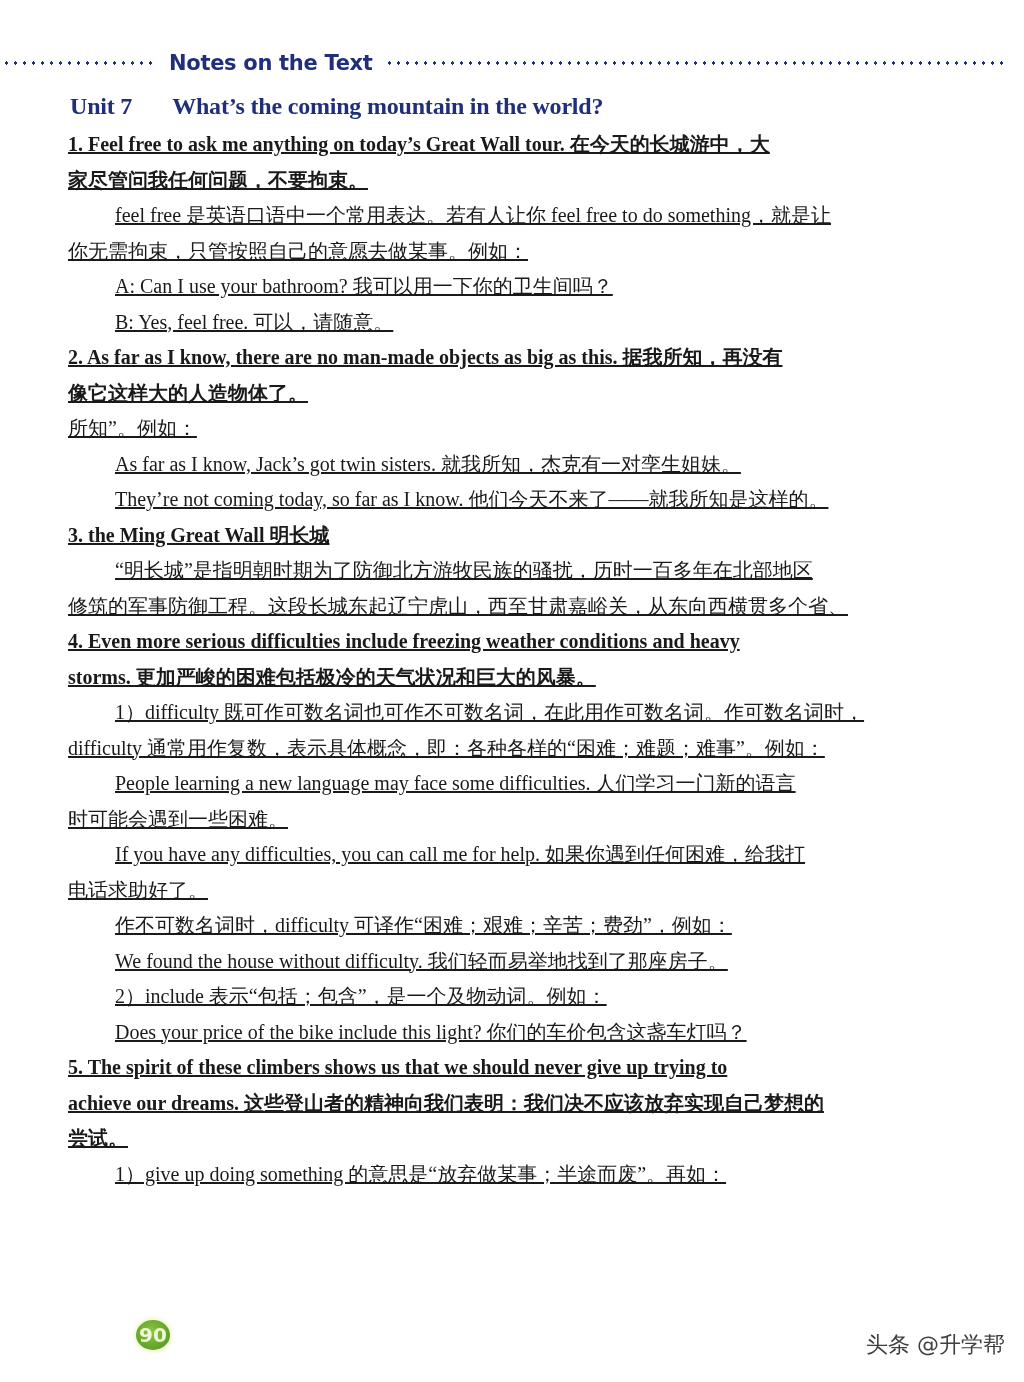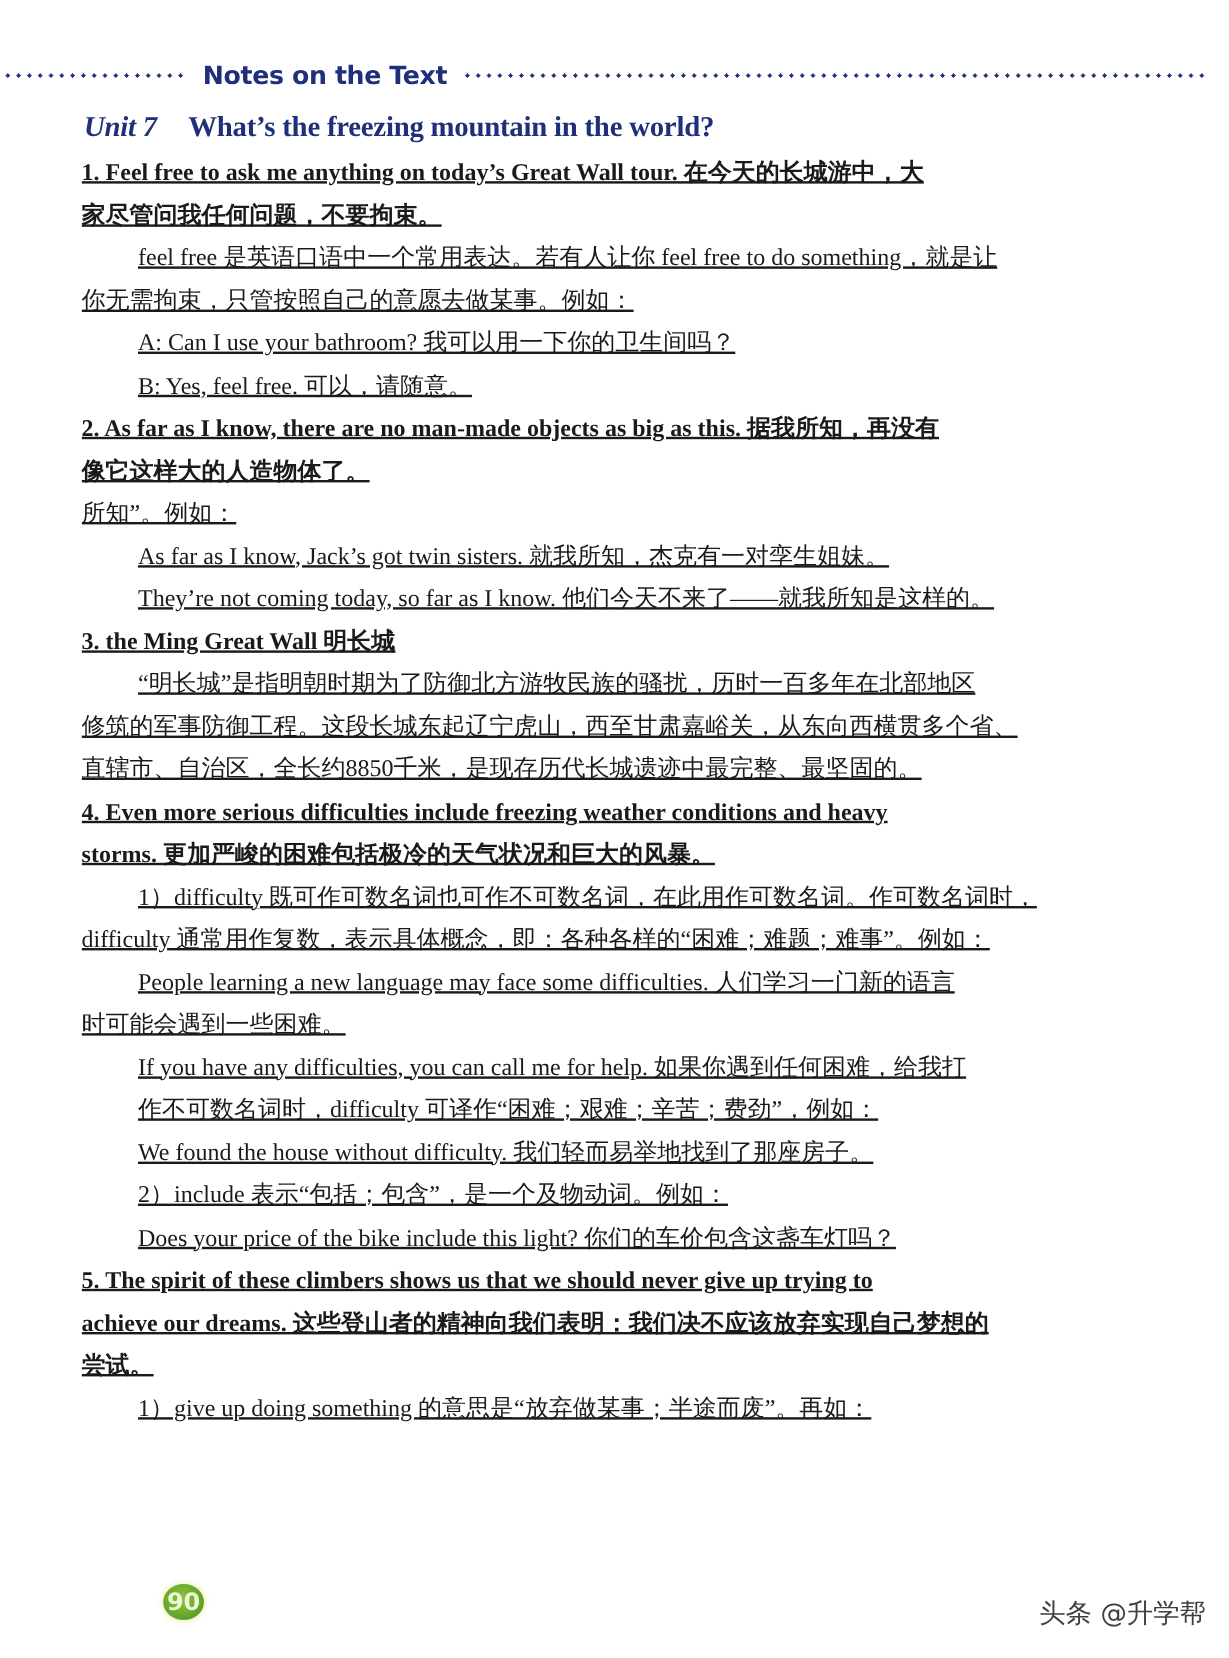--- a/index.html
+++ b/index.html
@@ -52,21 +52,21 @@
     .unit-title {
       position: absolute;
       left: 70px;
       top: 93px;
       font-weight: bold;
       font-size: 24px;
       color: #1f2f7a;
       white-space: nowrap;
       letter-spacing: -0.2px;
     }
-    .unit-title .unit-num { margin-right: 26px; font-style: italic; }
+    .unit-title .unit-num { margin-right: 40px; }
     .content {
       position: absolute;
       left: 68px;
       top: 127px;
       width: 906px;
       text-decoration: underline;
     }
     .line {
       font-size: 20px;
       line-height: 35.5px;
@@ -108,21 +108,21 @@
 </head>
 <body>
 
 <div class="header-row">
   <div class="dots-left"></div>
   <div class="header-title">Notes on the Text</div>
   <div class="dots-right"></div>
 </div>
 
 <div class="unit-title">
-  <span class="unit-num">Unit 7</span><span>What’s the freezing mountain in the world?</span>
+  <span class="unit-num">Unit 7</span><span>What’s the coming mountain in the world?</span>
 </div>
 
 <div class="content" id="notes-container">
     <div>
       <div class="line bold">1.  Feel free to ask me anything on today’s Great Wall tour. 在今天的长城游中，大</div>
       <div class="line bold">家尽管问我任何问题，不要拘束。</div>
       <div class="line indent">feel free 是英语口语中一个常用表达。若有人让你 feel free to do something，就是让</div>
       <div class="line ">你无需拘束，只管按照自己的意愿去做某事。例如：</div>
       <div class="line ex">A: Can I use your bathroom? 我可以用一下你的卫生间吗？</div>
       <div class="line ex">B: Yes, feel free. 可以，请随意。</div>
@@ -131,30 +131,30 @@
       <div class="line bold">2.  As far as I know, there are no man-made objects as big as this. 据我所知，再没有</div>
       <div class="line bold">像它这样大的人造物体了。</div>
       <div class="line ">所知”。例如：</div>
       <div class="line ex">As far as I know, Jack’s got twin sisters. 就我所知，杰克有一对孪生姐妹。</div>
       <div class="line ex">They’re not coming today, so far as I know. 他们今天不来了——就我所知是这样的。</div>
     </div>
     <div>
       <div class="line bold">3.  the Ming Great Wall 明长城</div>
       <div class="line indent">“明长城”是指明朝时期为了防御北方游牧民族的骚扰，历时一百多年在北部地区</div>
       <div class="line ">修筑的军事防御工程。这段长城东起辽宁虎山，西至甘肃嘉峪关，从东向西横贯多个省、</div>
-      <div class="line ">直辖市、自治区，全长约8850千米，是现存历代长城遗迹中最完整、最坚固的。</div>
     </div>
     <div>
       <div class="line bold">4.  Even more serious difficulties include freezing weather conditions and heavy</div>
       <div class="line bold">storms. 更加严峻的困难包括极冷的天气状况和巨大的风暴。</div>
       <div class="line indent">1）difficulty 既可作可数名词也可作不可数名词，在此用作可数名词。作可数名词时，</div>
       <div class="line ">difficulty 通常用作复数，表示具体概念，即：各种各样的“困难；难题；难事”。例如：</div>
       <div class="line ex">People learning a new language may face some difficulties. 人们学习一门新的语言</div>
       <div class="line ">时可能会遇到一些困难。</div>
       <div class="line ex">If you have any difficulties, you can call me for help. 如果你遇到任何困难，给我打</div>
+      <div class="line ">电话求助好了。</div>
       <div class="line ex">作不可数名词时，difficulty 可译作“困难；艰难；辛苦；费劲”，例如：</div>
       <div class="line ex">We found the house without difficulty. 我们轻而易举地找到了那座房子。</div>
       <div class="line ex">2）include 表示“包括；包含”，是一个及物动词。例如：</div>
       <div class="line ex">Does your price of the bike include this light? 你们的车价包含这盏车灯吗？</div>
     </div>
     <div>
       <div class="line bold">5.  The spirit of these climbers shows us that we should never give up trying to</div>
       <div class="line bold">achieve our dreams. 这些登山者的精神向我们表明：我们决不应该放弃实现自己梦想的</div>
       <div class="line bold">尝试。</div>
       <div class="line ex">1）give up doing something 的意思是“放弃做某事；半途而废”。再如：</div>

